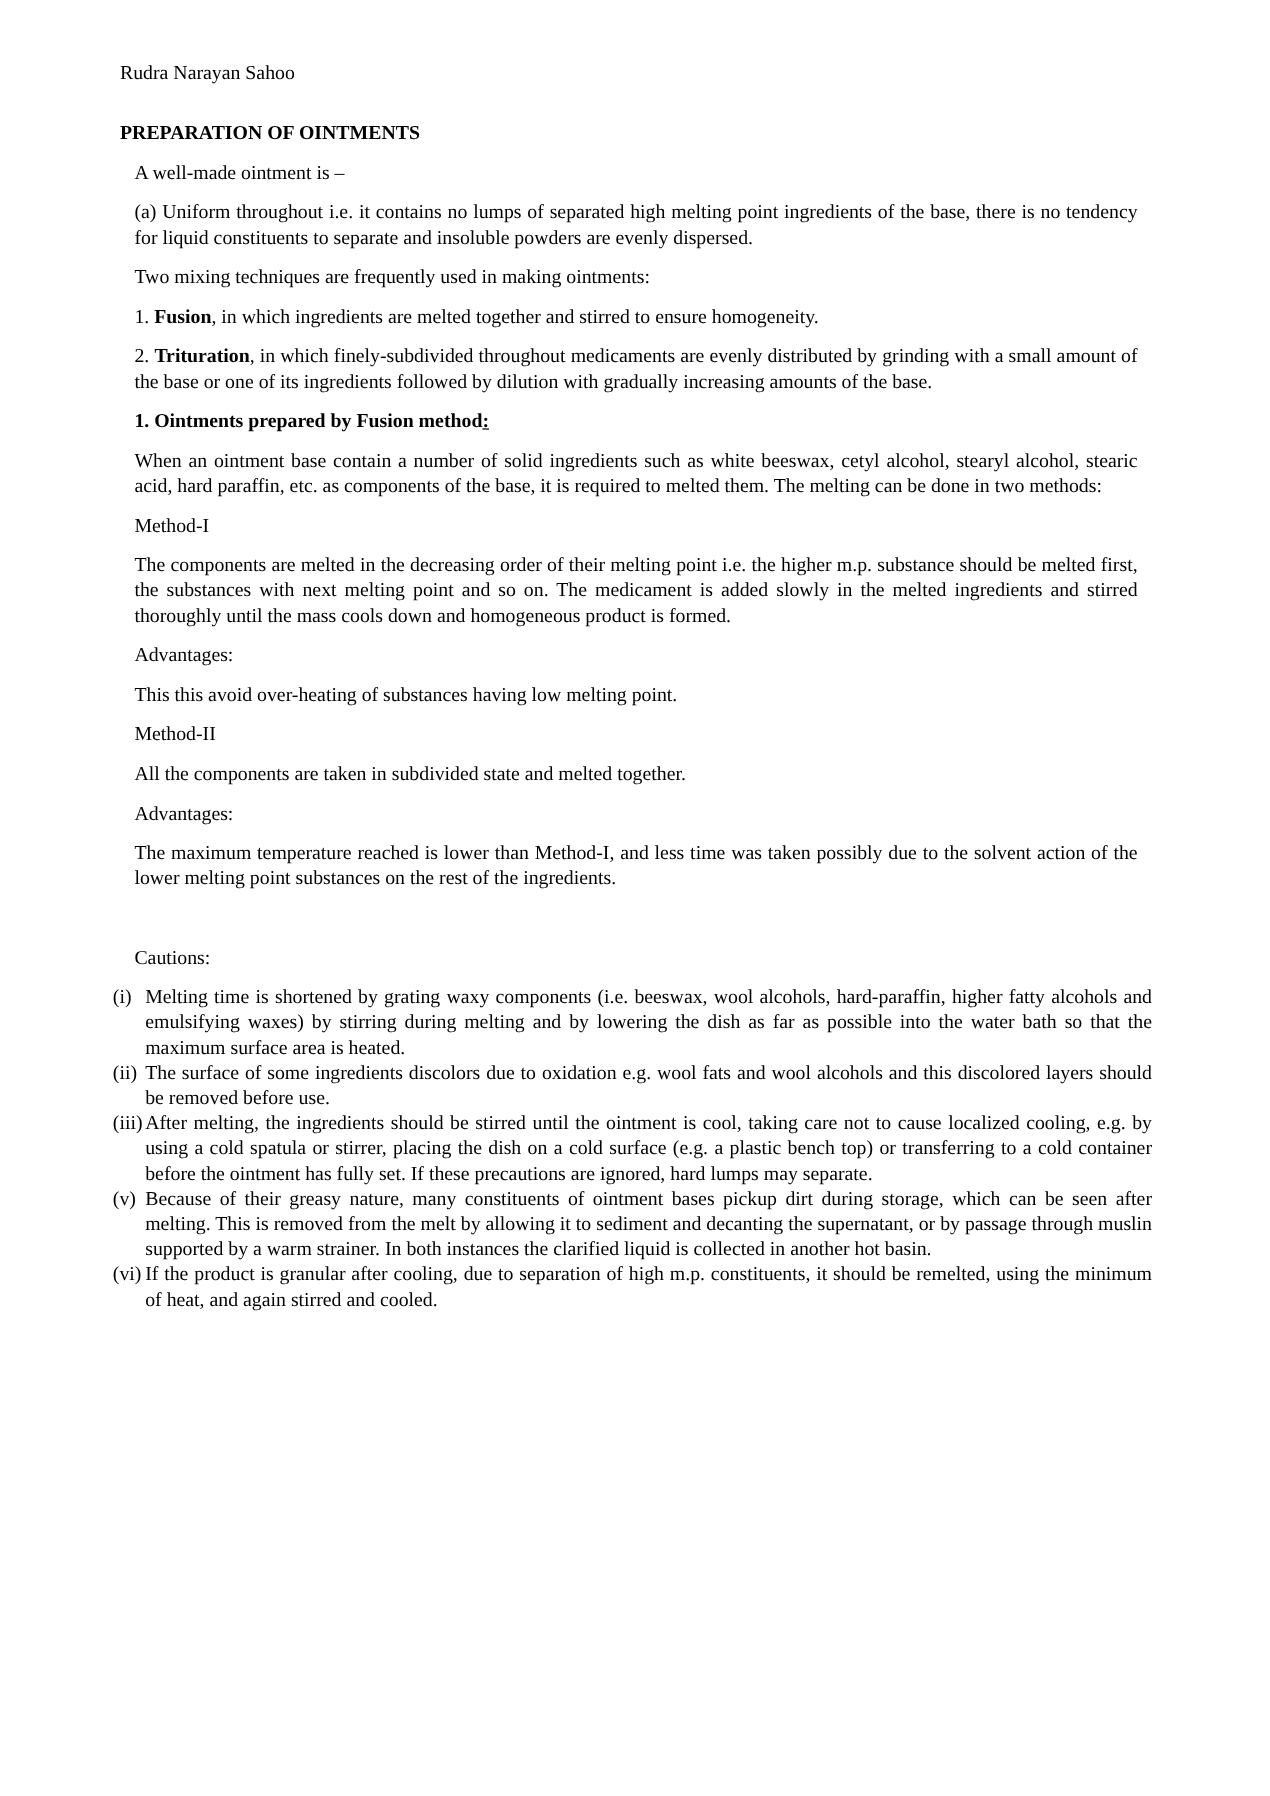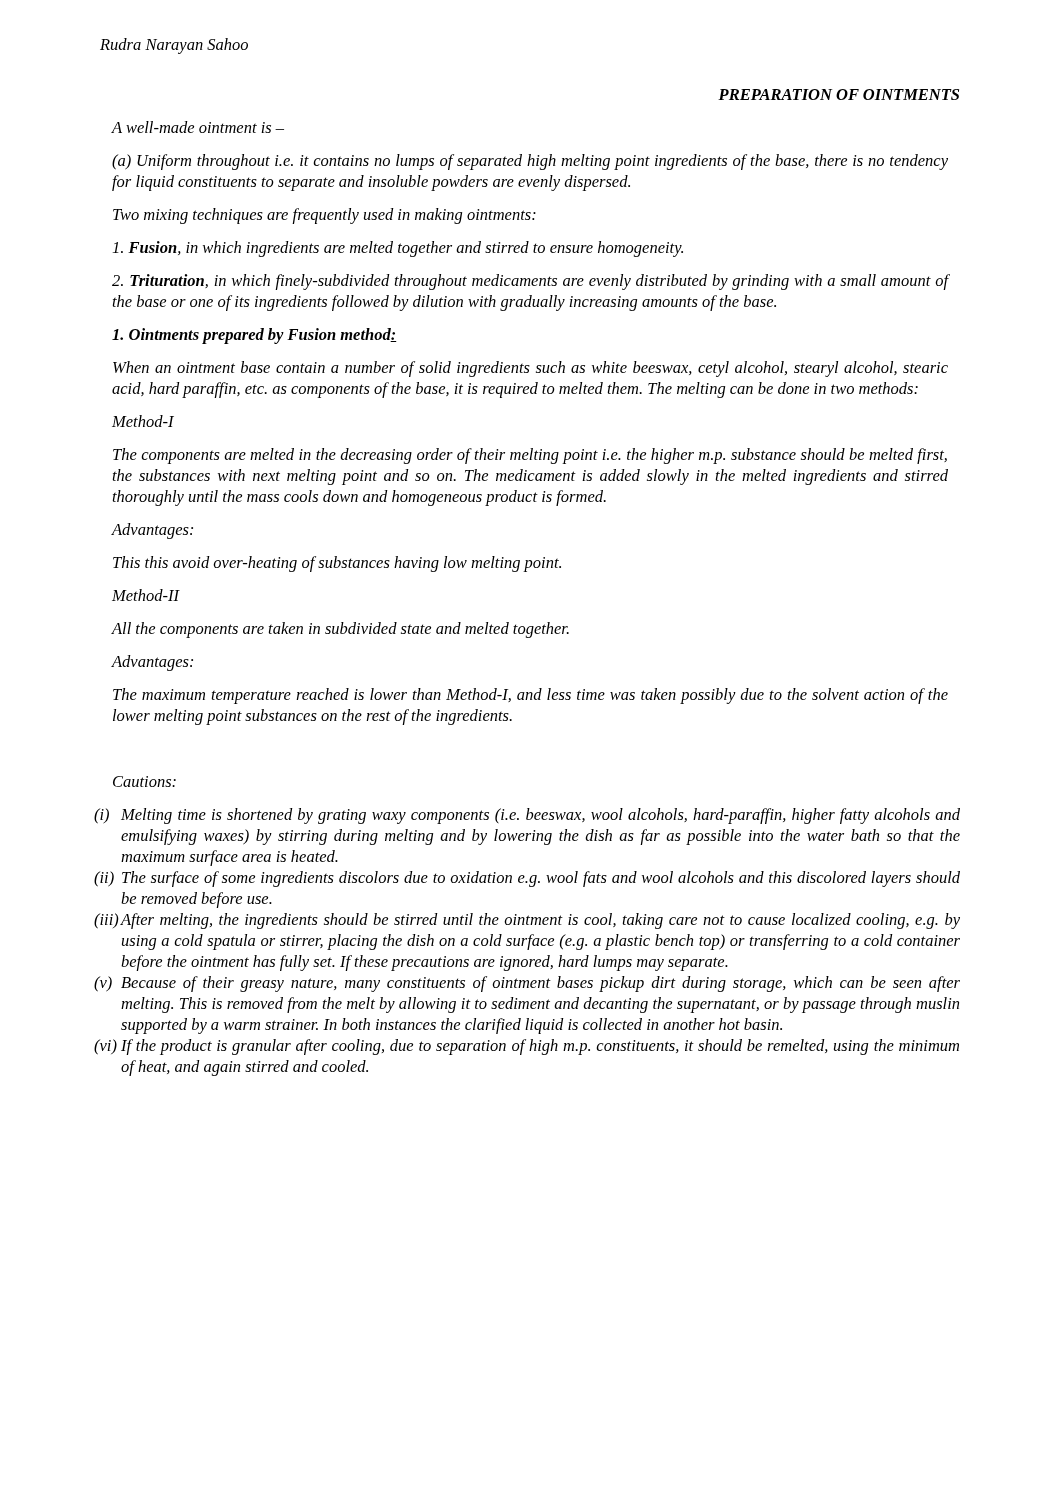--- a/index.html
+++ b/index.html
@@ -5,33 +5,32 @@
   html, body { margin: 0; padding: 0; background: #ffffff; }
   .page {
     position: relative;
     width: 1058px;
     height: 1497px;
     background: #ffffff;
     color: #000000;
     font-family: "Liberation Serif", "DejaVu Serif", serif;
     font-size: 16.5px;
     line-height: 21px;
-    padding: 34px 98px 0 100px;
+    padding: 50px 98px 0 100px;
     box-sizing: border-box;
     overflow: hidden;
-    font-style: italic;
   }
   .author {
     margin: 0 0 29px 0;
     text-align: left;
   }
   .title {
     font-size: 16.5px;
     font-weight: bold;
-    text-align: right;
+    text-align: left;
     margin: 0;
     line-height: 21px;
   }
   p {
     margin: 12px;
     text-align: justify;
   }
   .bold { font-weight: bold; }
   .u { text-decoration: underline; }
   .spacer { height: 21px; }

